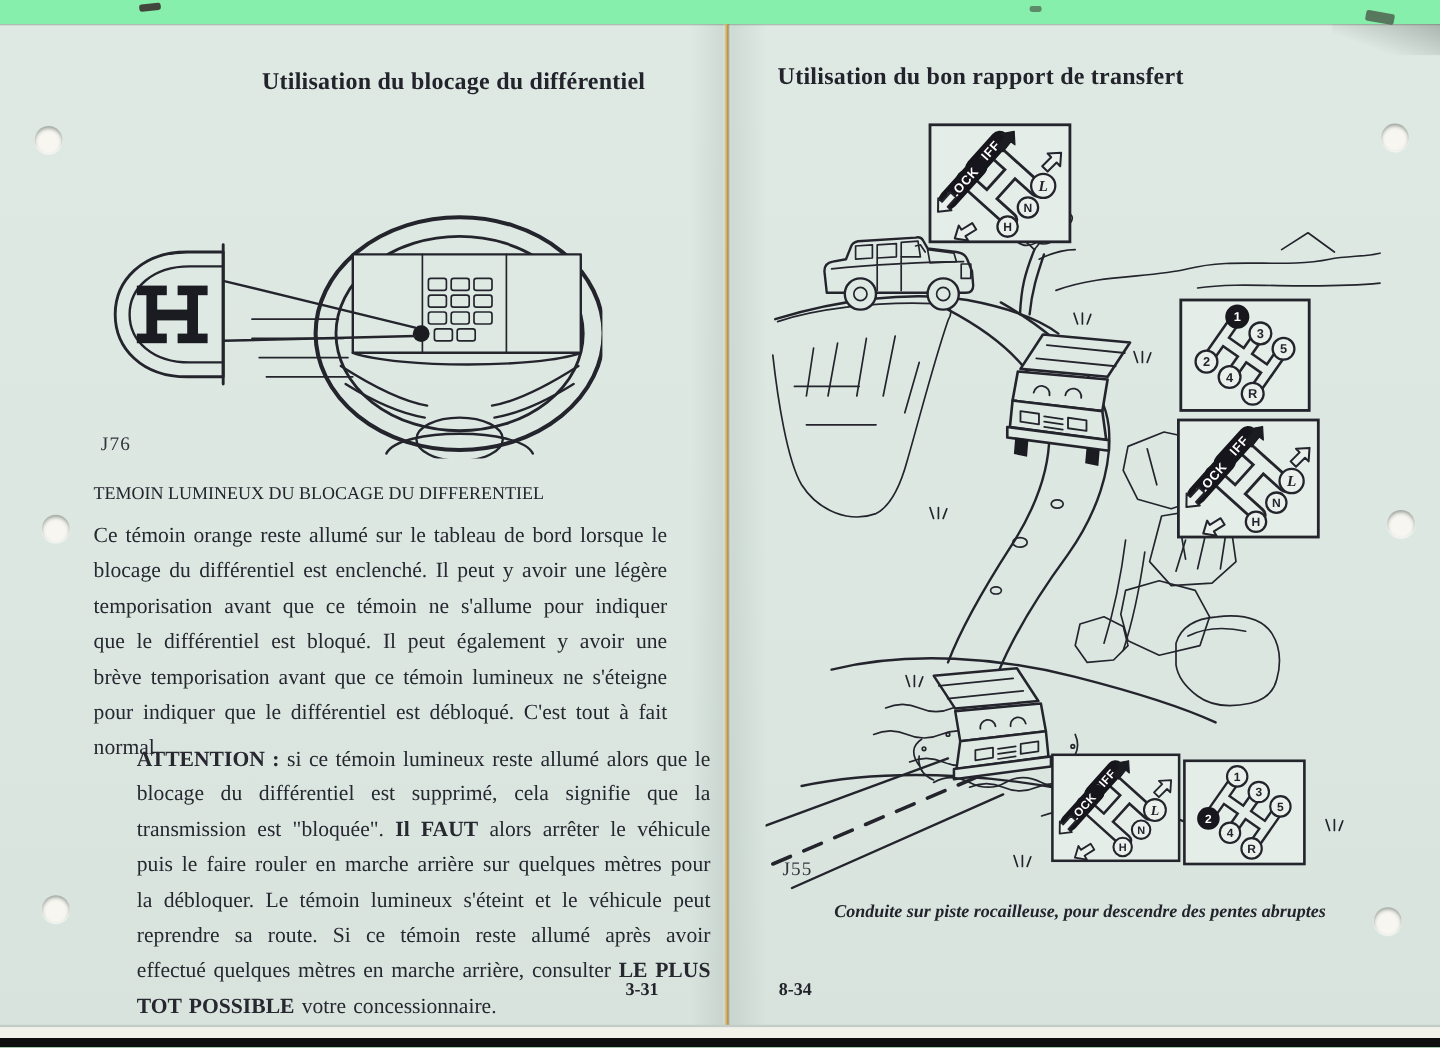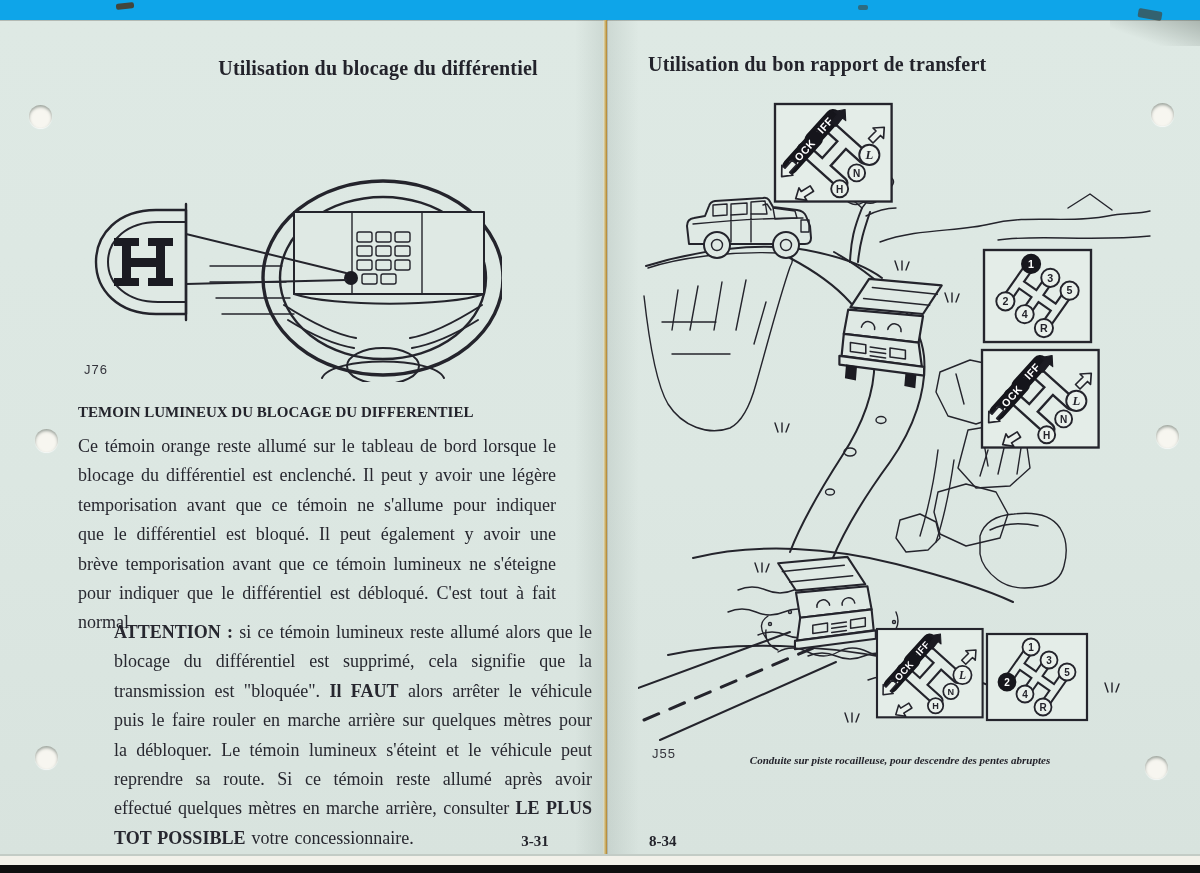--- a/index.html
+++ b/index.html
@@ -1,49 +1,49 @@
 <!DOCTYPE html>
 <html><head>
 <meta charset="utf-8">
 <style>
   html,body{margin:0;padding:0;background:#e8e7e0;}
   .scan{position:relative;width:1200px;height:873px;overflow:hidden;
-        background:#0ea5e9;font-family:"Liberation Serif",serif;color:#26262e;}
+        background:#86efac;font-family:"Liberation Serif",serif;color:#26262e;}
   .paper{position:absolute;left:0;top:20px;width:1200px;height:836px;
          background:linear-gradient(180deg,#dee9e4 0%,#dce7e2 55%,#d8e3de 100%);
          border-top:1px solid #b3bab4;}
   .paper-bottom-edge{position:absolute;left:0;top:854px;width:1200px;height:2px;background:#c3ccc6;}
   .bottom-white{position:absolute;left:0;top:856px;width:1200px;height:10px;background:#f2f1ea;}
   .bottom-band{position:absolute;left:0;top:865px;width:1200px;height:8px;background:#0f0f0f;}
   .seam{position:absolute;left:603px;top:20px;width:6px;height:836px;
         background:linear-gradient(90deg,rgba(120,100,40,0) 0%,#cdb168 40%,#b98f3e 58%,rgba(40,40,30,.25) 75%,rgba(0,0,0,0) 100%);}
   .seam-shade-l{position:absolute;left:575px;top:20px;width:28px;height:836px;
         background:linear-gradient(90deg,rgba(60,80,70,0),rgba(60,80,70,.10));}
   .seam-shade-r{position:absolute;left:609px;top:20px;width:30px;height:836px;
         background:linear-gradient(90deg,rgba(60,80,70,.10),rgba(60,80,70,0));}
   .corner-shade{position:absolute;right:0;top:20px;width:90px;height:26px;
         background:linear-gradient(200deg,rgba(75,85,78,.35),rgba(75,85,78,0) 70%);}
   .smudge{position:absolute;background:#43463c;border-radius:2px;}
   .hole{position:absolute;width:23px;height:23px;border-radius:50%;background:#f7f6f0;
         box-shadow:inset 0 2px 3px rgba(70,85,78,.5), 0 1px 1px rgba(255,255,255,.7);}
   .title{position:absolute;font-weight:bold;font-size:20px;color:#23232b;letter-spacing:.2px;}
   .title-left{left:178px;top:57px;width:400px;text-align:center;}
   .title-right{left:648px;top:53px;text-align:right;}
-  .fig-label{position:absolute;font-family:Liberation Sans, sans-serif;font-size:13px;
+  .fig-label{position:absolute;font-family:Liberation Serif, serif;font-size:16px;
              letter-spacing:1px;color:#34343c;}
-  .sec-head{position:absolute;left:78px;top:404px;font-size:15px;font-weight:bold;color:#23232b;margin:0;}
+  .sec-head{position:absolute;left:78px;top:404px;font-size:15px;font-weight:normal;color:#23232b;margin:0;}
   .body-p{position:absolute;left:78px;width:478px;margin:0;font-size:18px;line-height:29.4px;
           text-align:justify;color:#27272f;word-spacing:1.5px;}
   .p1{top:432px;}
   .p2{top:618px;margin-left:36px;}
-  .pagenum{position:absolute;font-weight:bold;font-size:15px;color:#23232b;margin-top:16px;}
+  .pagenum{position:absolute;font-weight:bold;font-size:15px;color:#23232b;}
   .pn-left{left:495px;top:817px;width:80px;text-align:center;}
   .pn-right{left:649px;top:817px;}
   .caption{position:absolute;left:636px;top:745px;width:528px;text-align:center;
-           font-size:11px;font-weight:bold;font-style:italic;color:#23232b;line-height:30px;}
+           font-size:15px;font-weight:bold;font-style:italic;color:#23232b;line-height:30px;}
   svg .ink{stroke:#24242c;fill:none;stroke-width:2;stroke-linecap:round;stroke-linejoin:round;}
   svg .ink-thin{stroke:#24242c;fill:none;stroke-width:1.4;stroke-linecap:round;stroke-linejoin:round;}
   svg .ink-fill{fill:#dfe9e4;stroke:#24242c;stroke-width:2;stroke-linejoin:round;}
   svg .dark{fill:#1b1b22;stroke:none;}
   svg .boxr{fill:#e4ede8;stroke:#24242c;stroke-width:2.2;}
   svg .chO{fill:none;stroke:#24242c;stroke-width:13;stroke-linecap:round;}
   svg .chI{fill:none;stroke:#e4ede8;stroke-width:8.5;stroke-linecap:round;}
   svg .chO2{fill:none;stroke:#24242c;stroke-width:10;stroke-linecap:round;}
   svg .chI2{fill:none;stroke:#e4ede8;stroke-width:6;stroke-linecap:round;}
   svg .pill{fill:#15151b;}
@@ -352,21 +352,21 @@
         <text class="gt" x="80" y="41.5">5</text>
       <circle class="gc gcsel" cx="20" cy="48" r="8.5"></circle>
         <text class="gt gtsel" x="20" y="51.5">2</text>
       <circle class="gc" cx="38" cy="60" r="8.5"></circle>
         <text class="gt" x="38" y="63.5">4</text>
       <circle class="gc" cx="56" cy="73" r="8.5"></circle>
         <text class="gt" x="56" y="76.5">R</text>
     </g>
   </svg>
 
-  <div class="fig-label" style="left:652px;top:746px;">J55</div>
+  <div class="fig-label" style="left:652px;top:716px;">J55</div>
 
   <div class="caption">
     <div>Conduite sur piste rocailleuse, pour descendre des pentes abruptes</div>
   </div>
 
   <div class="pagenum pn-right">8-34</div>
 
   <div class="hole" style="left:29px;top:105px;"></div>
   <div class="hole" style="left:35px;top:429px;"></div>
   <div class="hole" style="left:35px;top:746px;"></div>

